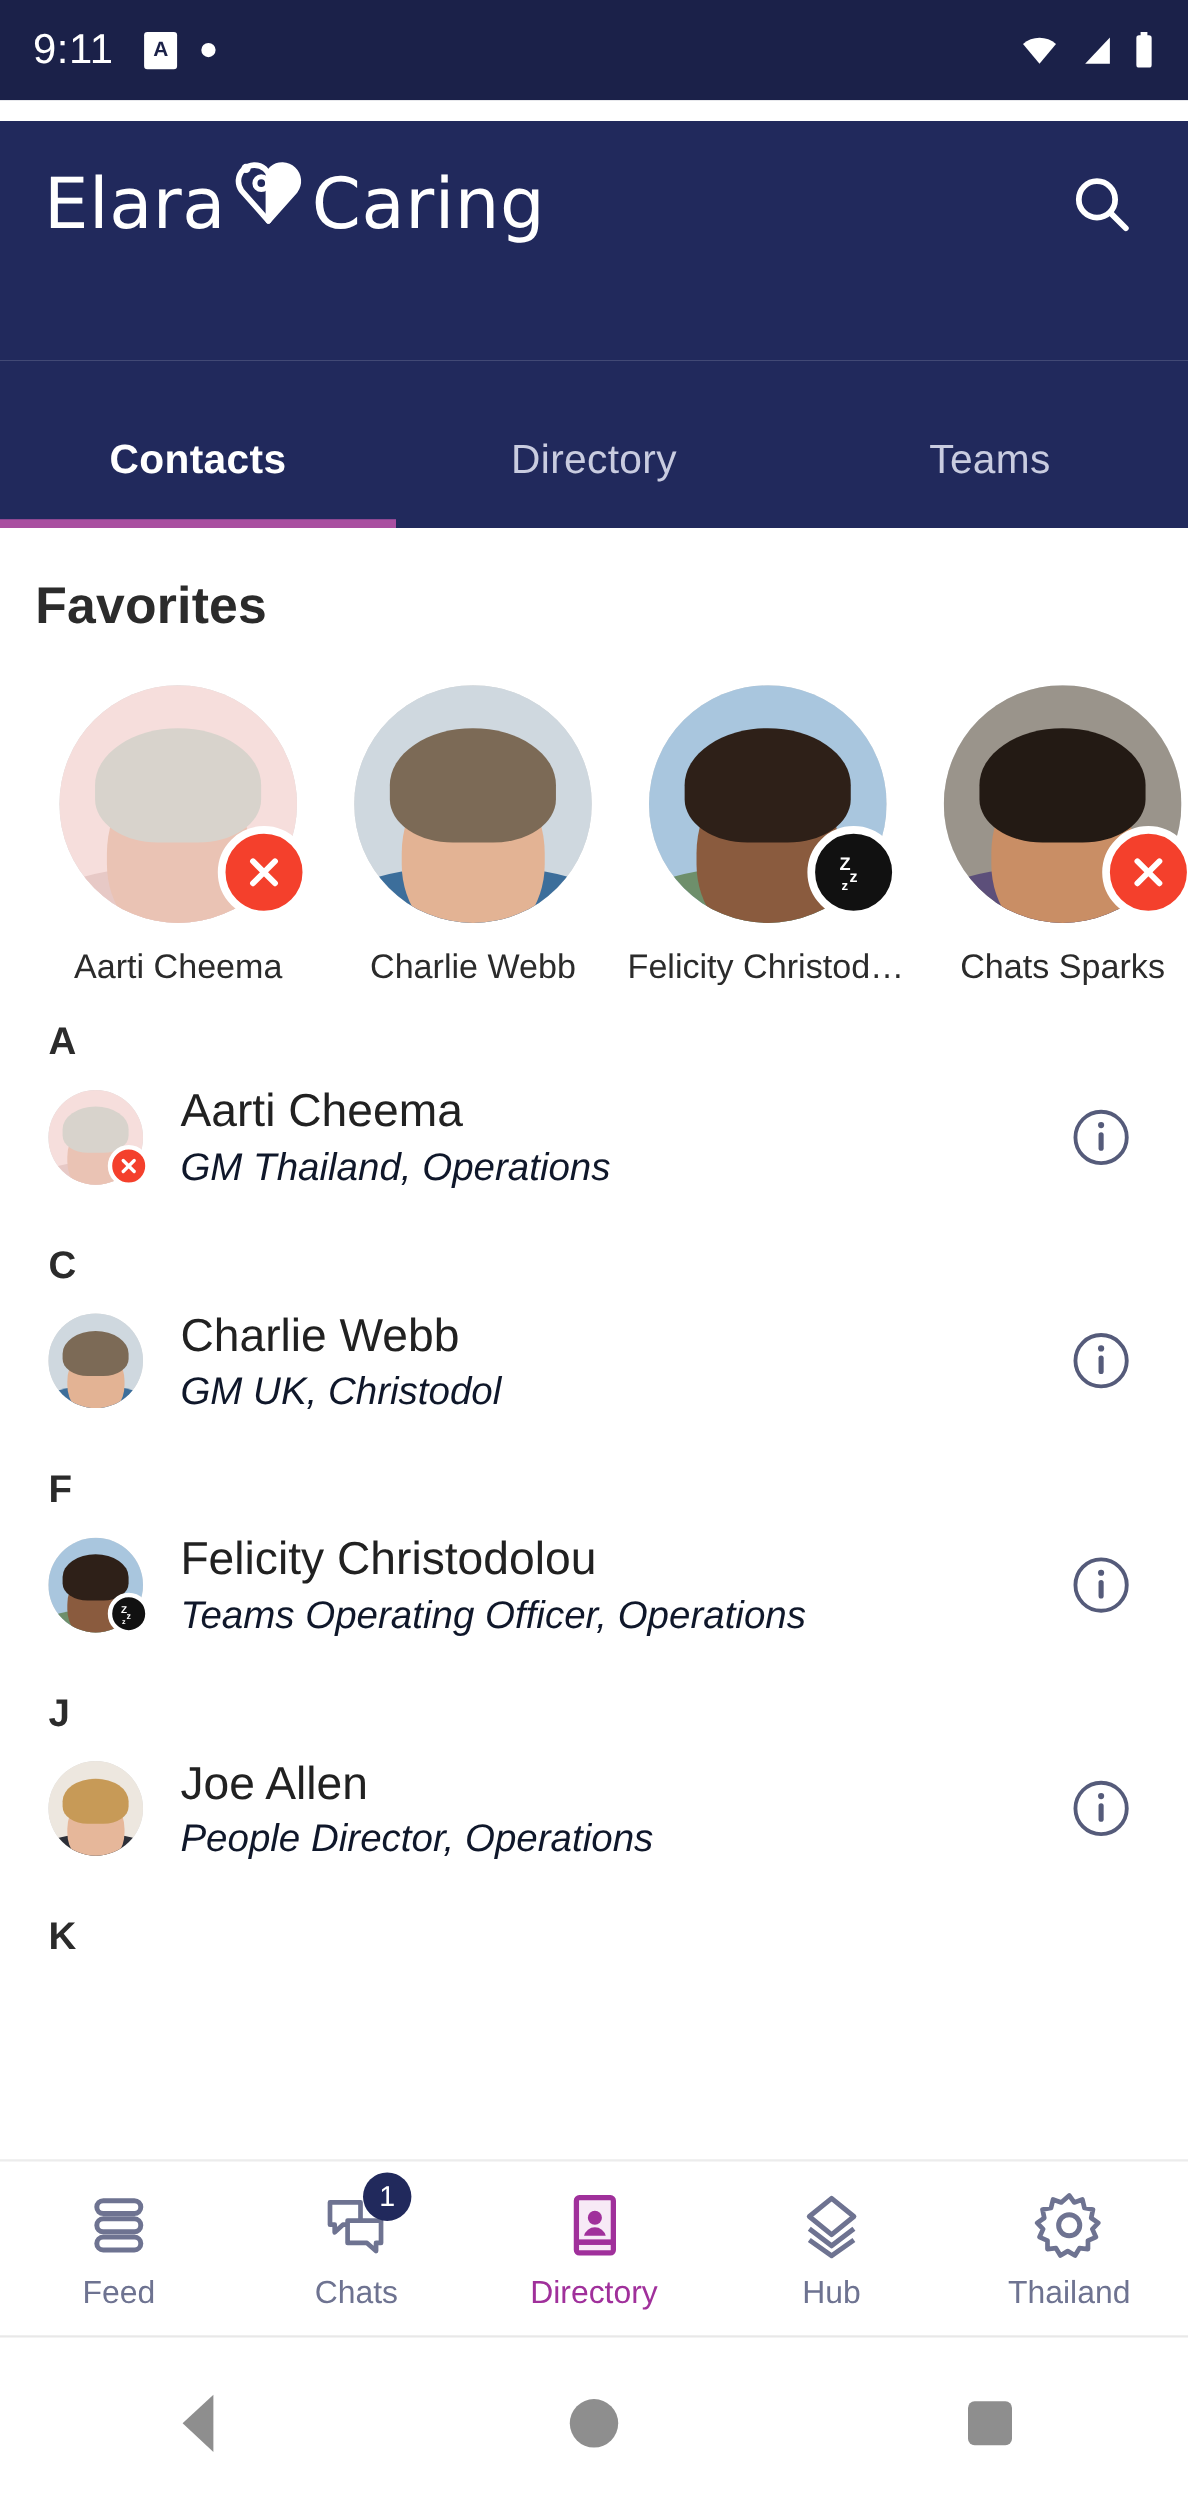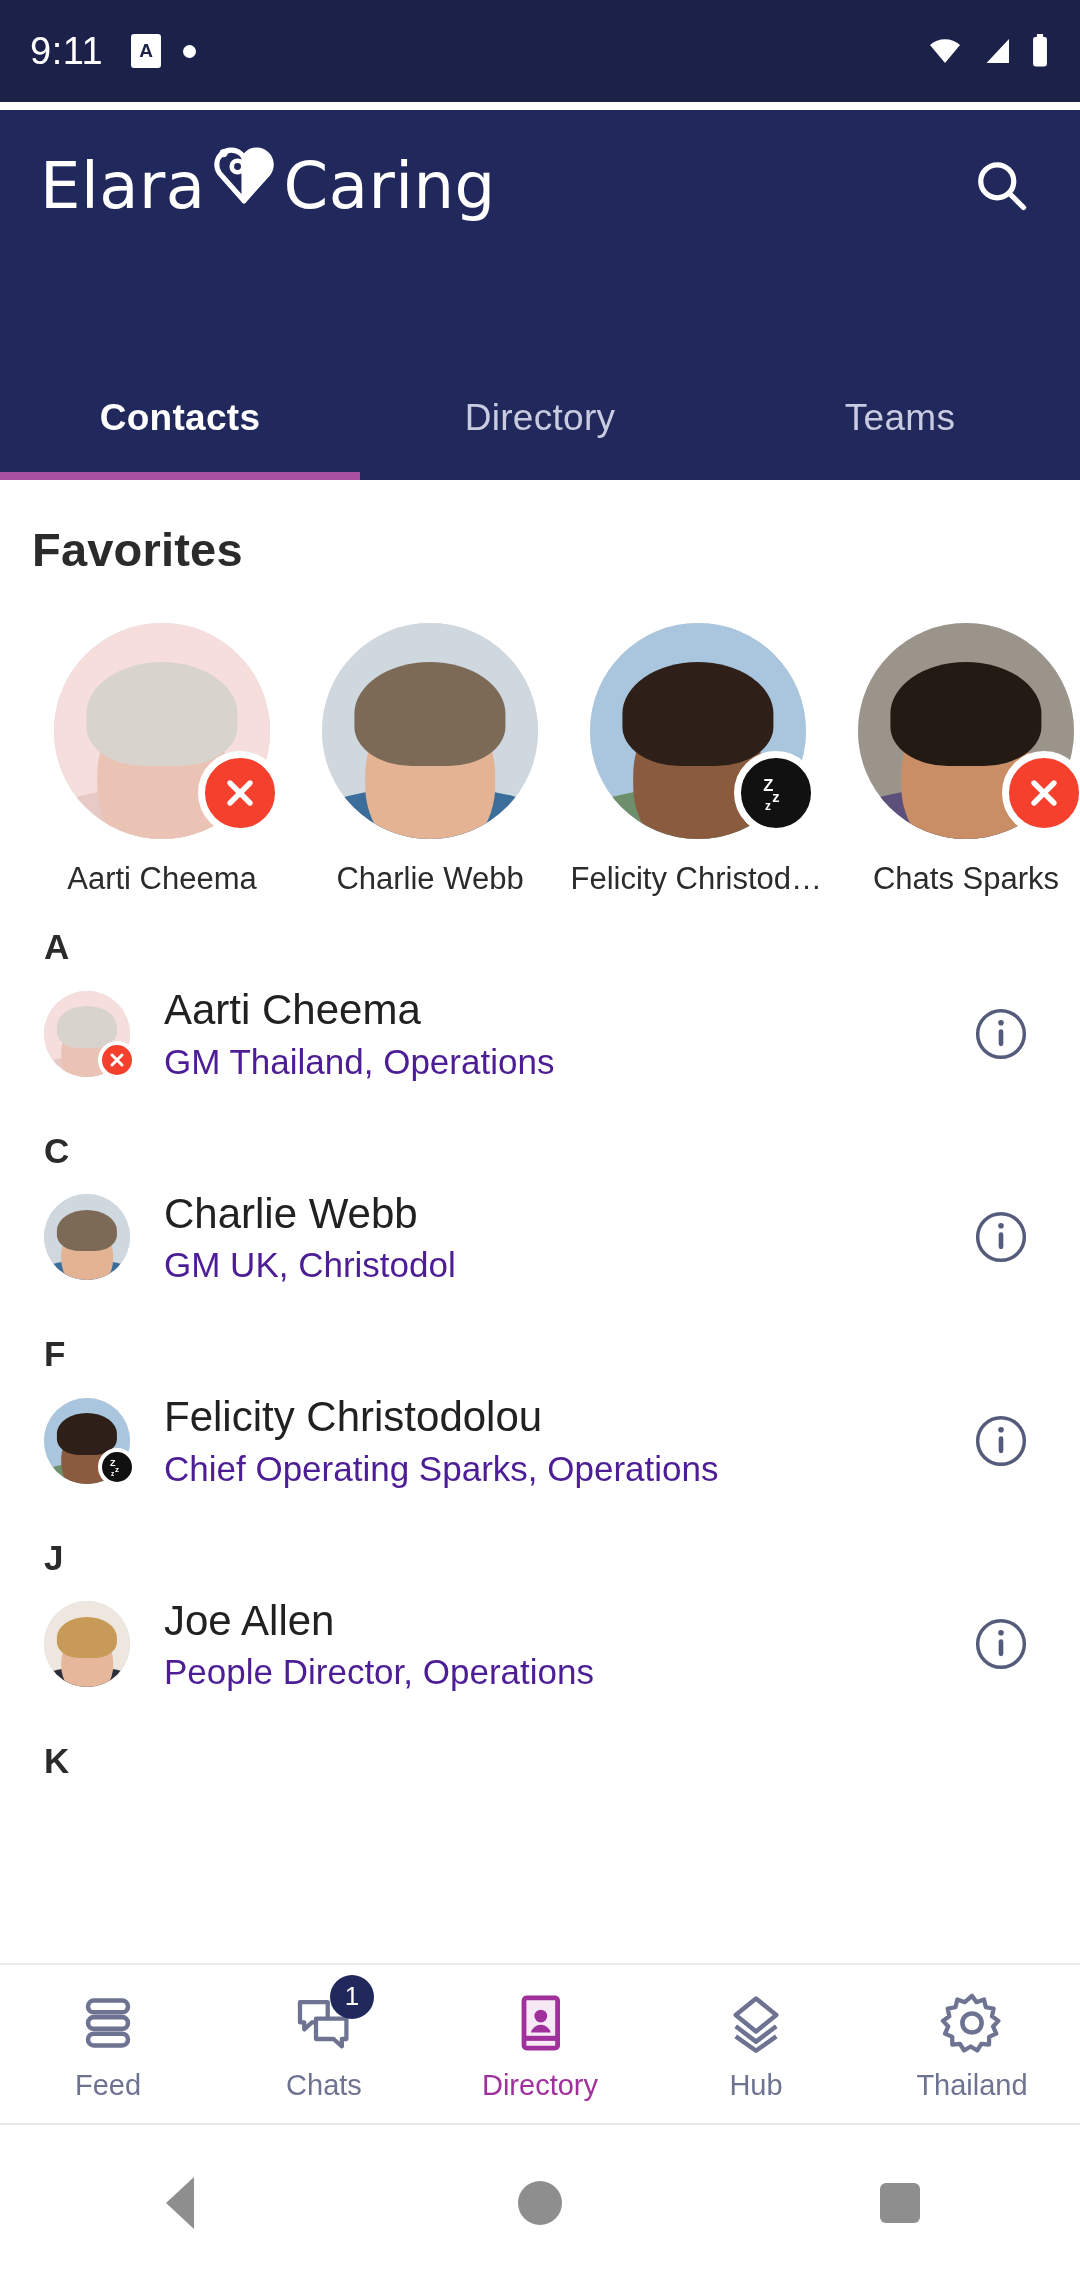--- a/index.html
+++ b/index.html
@@ -6,21 +6,21 @@
   html, body {
     width: 1080px; height: 2280px;
     background: #ffffff;
     font-family: "Liberation Sans", sans-serif;
     overflow: hidden;
   }
   .phone { position: relative; width: 1080px; height: 2280px; background:#fff; }
 
   
   .statusbar {
-    position:absolute; top:0; left:0; width:1080px; height:102px;
+    position:absolute; top:0; left:0; width:1080px; height:91px;
     background:#1B2149; color:#ffffff;
     display:flex; align-items:center; padding:0 30px;
   }
   .sb-time { font-size:38px; letter-spacing:.5px; font-weight:400; }
   .sb-left-icons { display:flex; align-items:center; gap:22px; margin-left:28px; }
   .sb-appicon {
     width:30px; height:34px; background:#fff; border-radius:3px;
     color:#1B2149; font-size:19px; line-height:34px; text-align:center; font-weight:700;
   }
   .sb-dot { width:13px; height:13px; border-radius:50%; background:#fff; display:block; }
@@ -111,21 +111,21 @@
   .c-avatar { width:86px; height:86px; border-radius:50%; overflow:hidden; background:#d9d9d9; }
   .c-badge {
     position:absolute; right:-6px; bottom:-2px; width:38px; height:38px;
     border-radius:50%; border:4px solid #fff;
     display:flex; align-items:center; justify-content:center;
   }
   .c-badge.dnd { background:#F4402C; }
   .c-badge.away { background:#111111; }
   .c-text { margin-left:34px; flex:1 1 auto; min-width:0; }
   .c-name { font-size:42px; color:#212121; line-height:1.18; }
-  .c-role { font-size:35px; color:#4c1d95; line-height:1.2; margin-top:6px; }
+  .c-role { font-size:35px; color:#0f172a; line-height:1.2; margin-top:6px;font-style:italic; }
   .info-btn {
     width:58px; height:58px; flex:0 0 auto; cursor:pointer;
     display:flex; align-items:center; justify-content:center; margin-right:14px;
   }
 
   
   .bottomnav {
     position:absolute; top:1963px; left:0; width:1080px; height:160px;
     background:#ffffff; border-top:2px solid #ECECEC;
     display:flex; align-items:center;
@@ -385,21 +385,21 @@
         <div class="c-badge away">
           <svg width="24" height="24" viewBox="0 0 24 24">
             <text x="5" y="11" font-family="Liberation Sans, sans-serif" font-size="9" font-weight="700" fill="#fff">Z</text>
             <text x="10" y="17" font-family="Liberation Sans, sans-serif" font-size="8" font-weight="700" fill="#fff">z</text>
             <text x="6" y="21" font-family="Liberation Sans, sans-serif" font-size="6.5" font-weight="700" fill="#fff">z</text>
           </svg>
         </div>
       </div>
       <div class="c-text">
         <div class="c-name">Felicity Christodolou</div>
-        <div class="c-role">Chief Operating Sparks, Operations</div>
+        <div class="c-role">Teams Operating Officer, Operations</div>
       </div>
       <div class="info-btn">
         <svg width="56" height="56" viewBox="0 0 24 24">
           <circle cx="12" cy="12" r="10" fill="none" stroke="#555B7A" stroke-width="1.5"></circle>
           <circle cx="12" cy="7.2" r="1.2" fill="#555B7A"></circle>
           <rect x="11" y="10" width="2" height="7.2" rx="1" fill="#555B7A"></rect>
         </svg>
       </div>
     </div>
 

